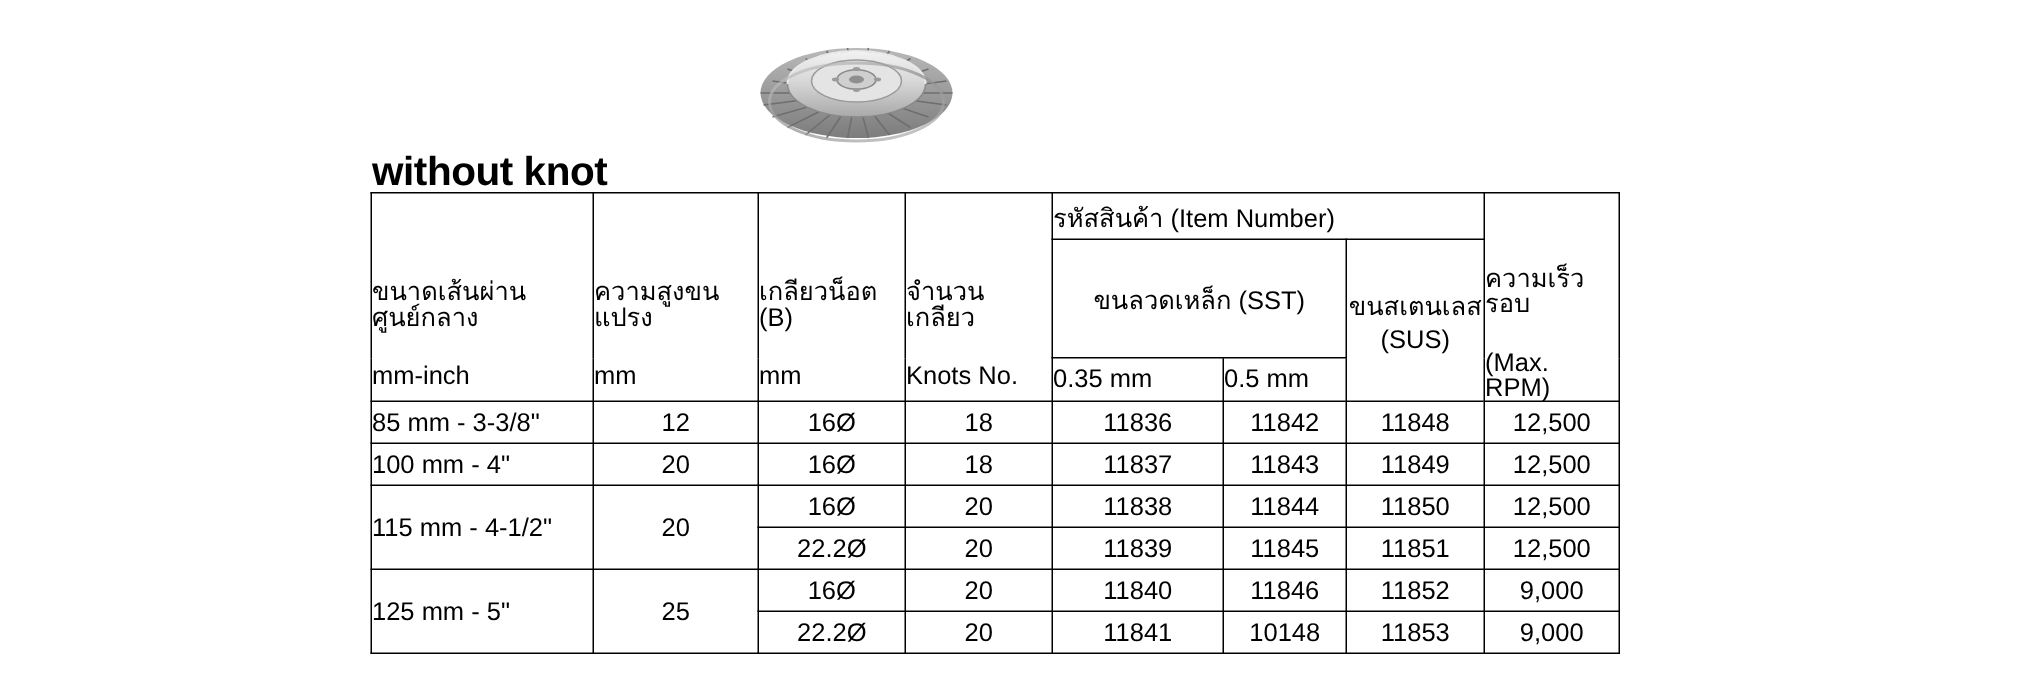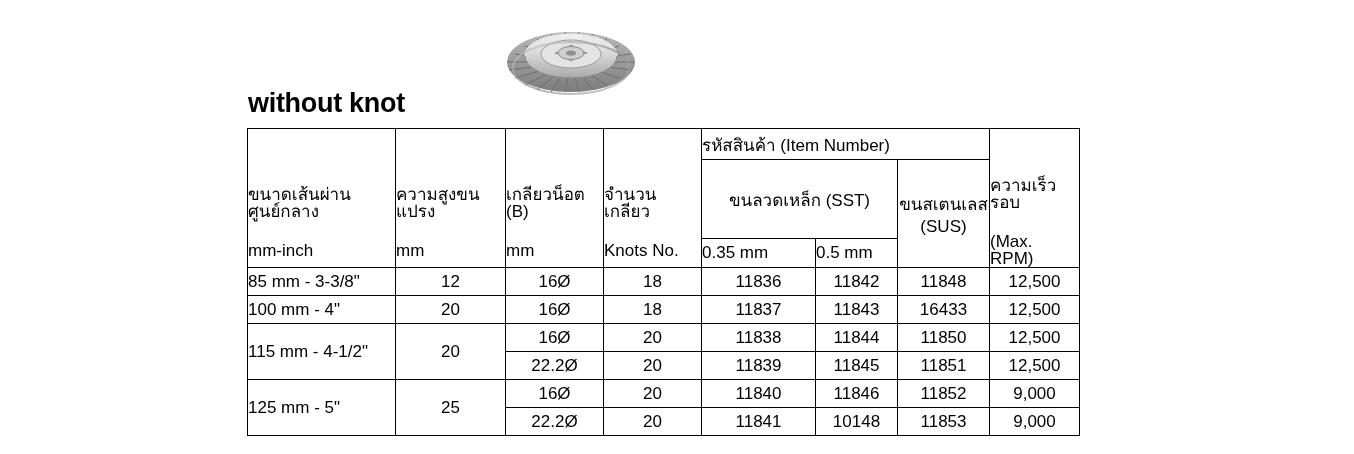--- a/index.html
+++ b/index.html
@@ -27,21 +27,21 @@
     left: 497px;
     top: 12px;
     width: 148px;
     height: 92px;
   }
 
   
   .title {
     position: absolute;
     left: 248px;
-    top: 88px;
+    top: 99px;
     font-size: 27px;
     font-weight: bold;
     letter-spacing: -0.3px;
     color: #000;
     white-space: nowrap;
   }
 
   
   .table-wrap {
     position: absolute;
@@ -227,21 +227,21 @@
           <td class="body cell-center">11848</td>
           <td class="body cell-center">12,500</td>
         </tr>
         <tr>
           <td class="body cell-left">100 mm - 4"</td>
           <td class="body cell-center">20</td>
           <td class="body cell-center">16Ø</td>
           <td class="body cell-center">18</td>
           <td class="body cell-center">11837</td>
           <td class="body cell-center">11843</td>
-          <td class="body cell-center">16433</td>
+          <td class="body cell-center">11849</td>
           <td class="body cell-center">12,500</td>
         </tr>
         <tr>
           <td class="body cell-left" rowspan="2">115 mm - 4-1/2"</td>
           <td class="body cell-center" rowspan="2">20</td>
           <td class="body cell-center">16Ø</td>
           <td class="body cell-center">20</td>
           <td class="body cell-center">11838</td>
           <td class="body cell-center">11844</td>
           <td class="body cell-center">11850</td>

